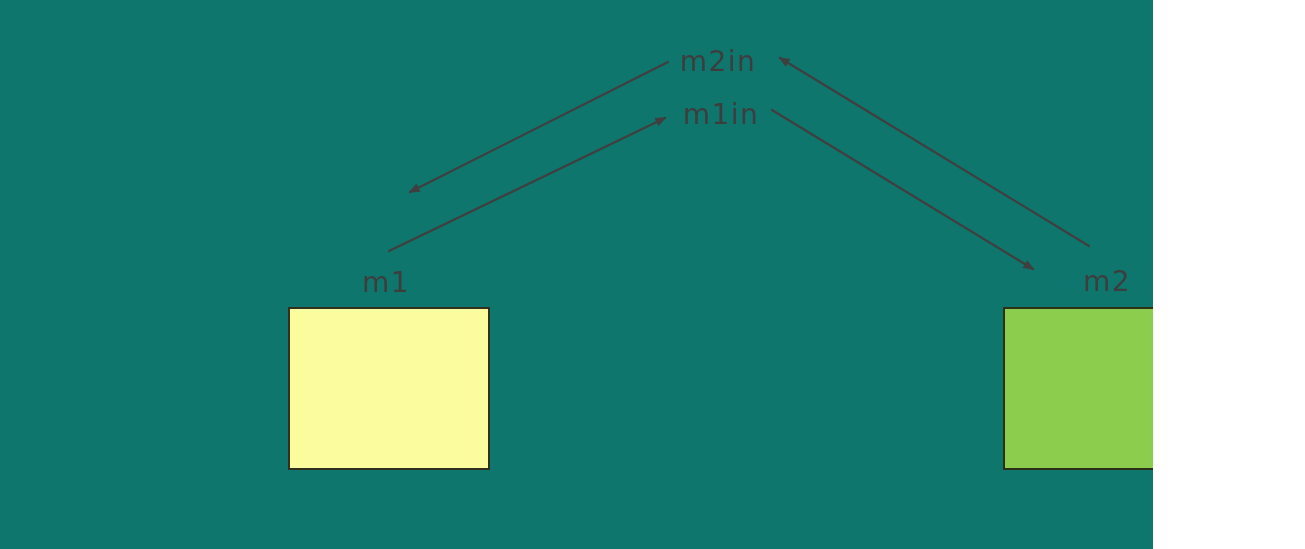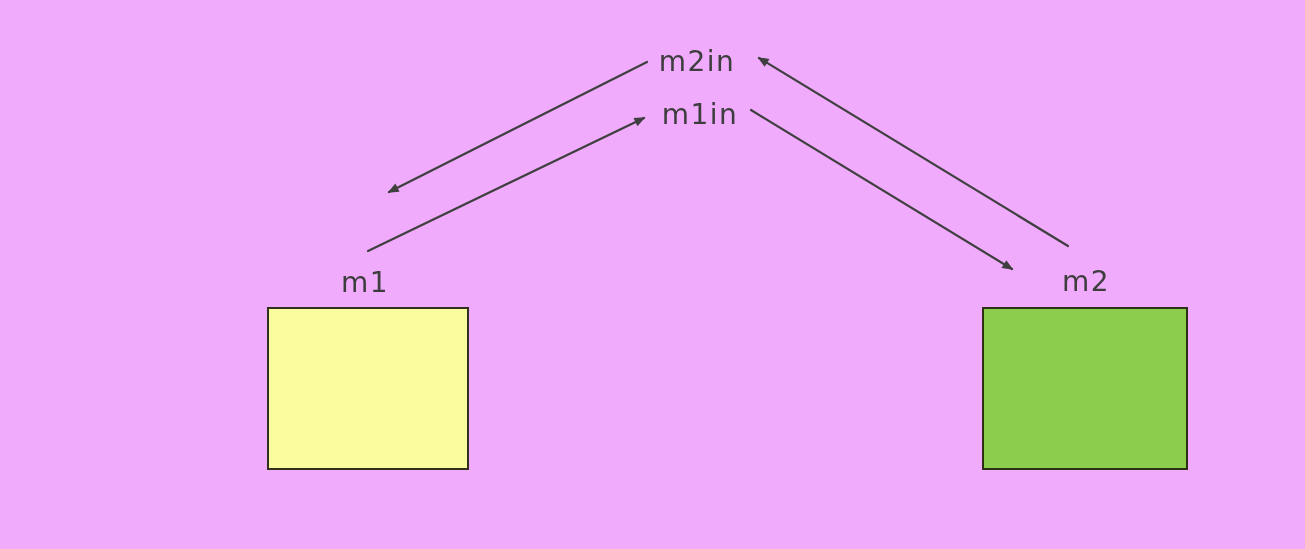--- a/index.html
+++ b/index.html
@@ -2,24 +2,25 @@
 <html><head>
 <meta charset="utf-8">
 <style>
   html, body {
     margin: 0;
     padding: 0;
     background: #ffffff;
   }
   .stage {
     position: relative;
-    width: 1305px;
+    width: 1132px;
     height: 549px;
-    background: #f0abfc;
+    background: #0f766e;
     overflow: hidden;
+    padding-left: 21px;
   }
   svg.diagram {
     display: block;
     width: 1305px;
     height: 549px;
   }
   svg.diagram text {
     font-family: "DejaVu Sans", "Liberation Sans", sans-serif;
     font-size: 28px;
     letter-spacing: 1.5px;

